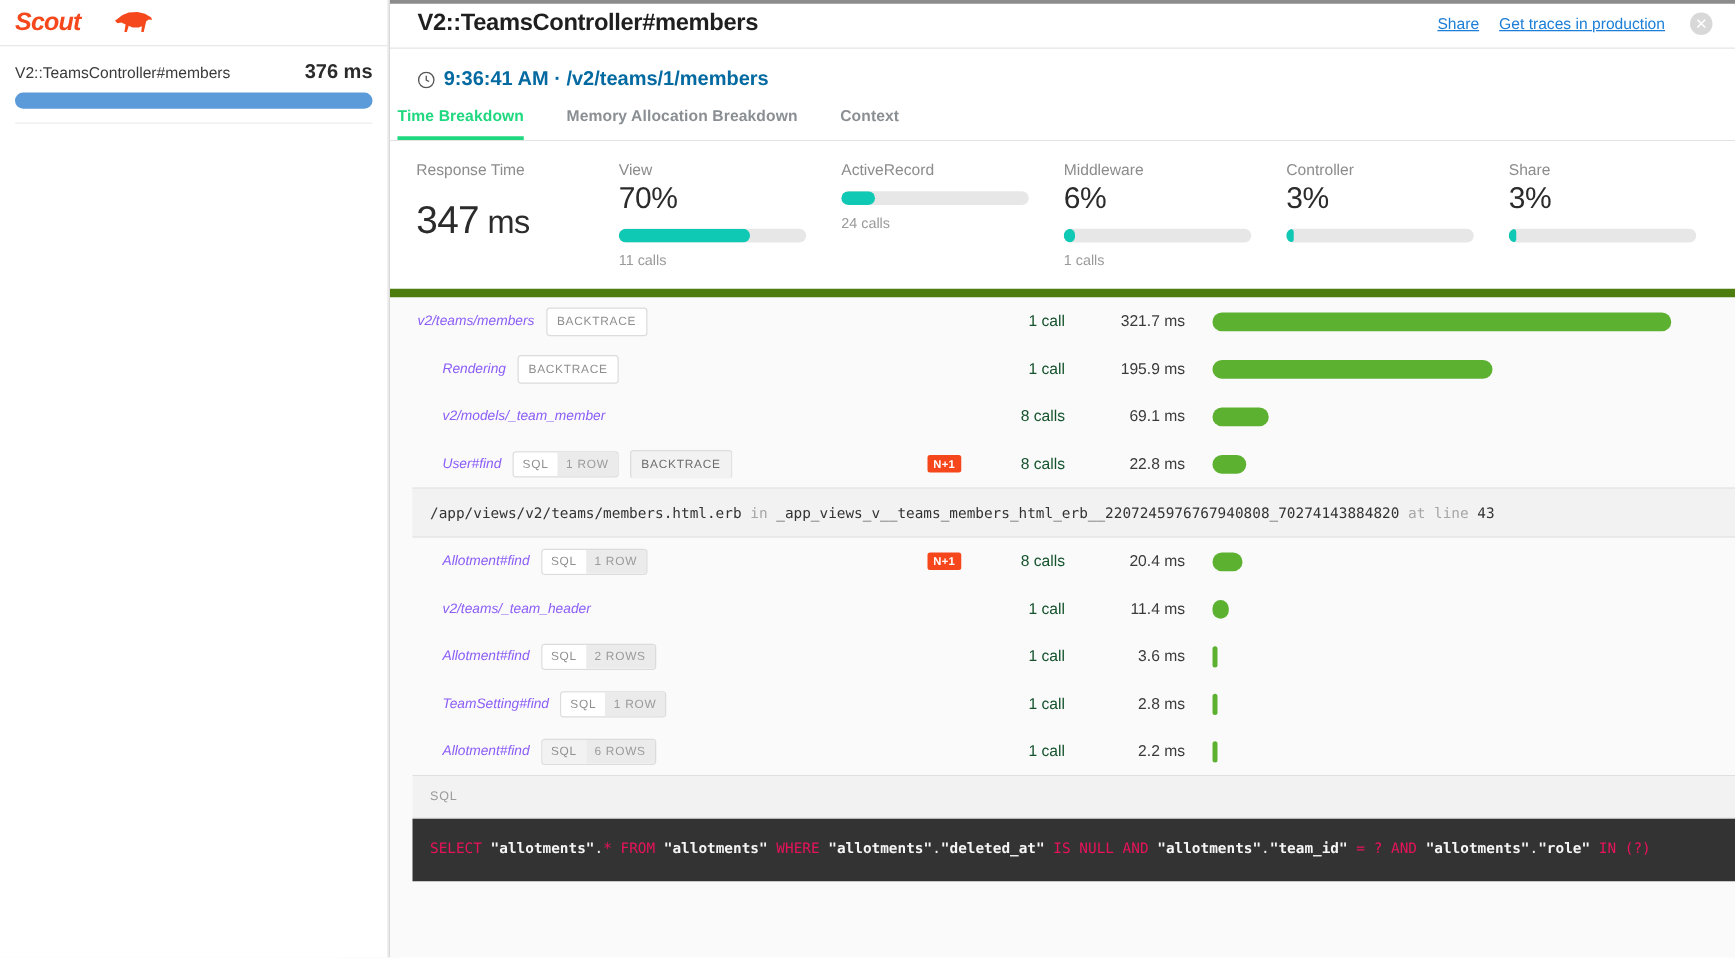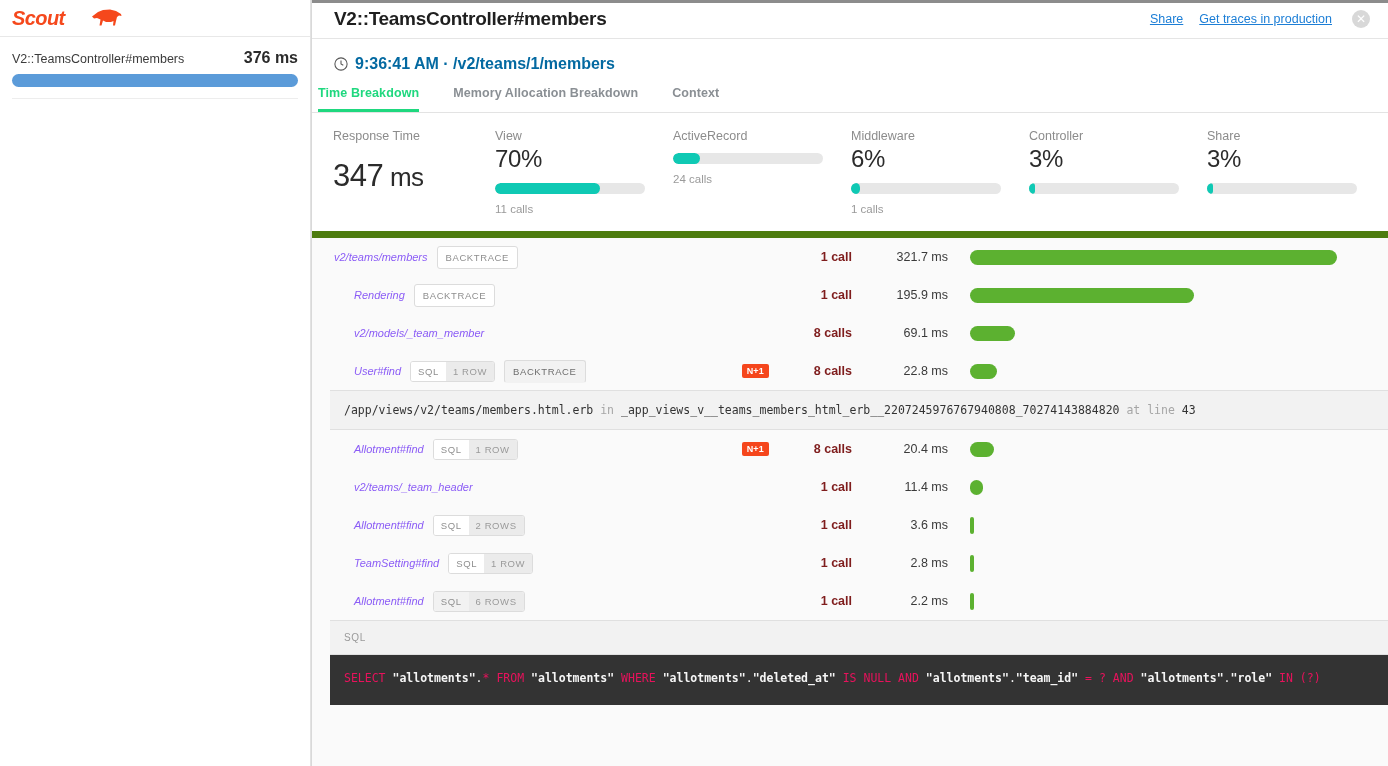--- a/index.html
+++ b/index.html
@@ -166,21 +166,21 @@
     color: #6e6e6e; position: relative; z-index: 2;
   }
   .pill.active-tab .sqlseg { background: #f2f2f2; }
 
   .trace-right { margin-left: auto; display: flex; align-items: center; }
   .badge-n1 {
     background: #f5461c; color: #fff; font-size: 9px; font-weight: bold;
     padding: 2px 5px; border-radius: 2px; margin-right: 11px;
     letter-spacing: .2px;
   }
-  .col-calls { width: 72px; text-align: right; font-size: 12.5px; color: #7f1d1d; font-weight: bold; }
+  .col-calls { width: 72px; text-align: right; font-size: 12.5px; color: #14532d; }
   .col-time { width: 96px; text-align: right; font-size: 12.5px; color: #3a3a3a; }
   .col-bar { width: 430px; padding-left: 22px; }
   .bar { height: 15px; border-radius: 8px; background: #5cb130; }
   .bar.tiny { border-radius: 2px; height: 17px; }
 
   
   .detail-panel {
     background: #f2f2f2; border-top: 1px solid #e0e0e0;
     border-bottom: 1px solid #e0e0e0; margin: 0 0 0 18px;
   }

